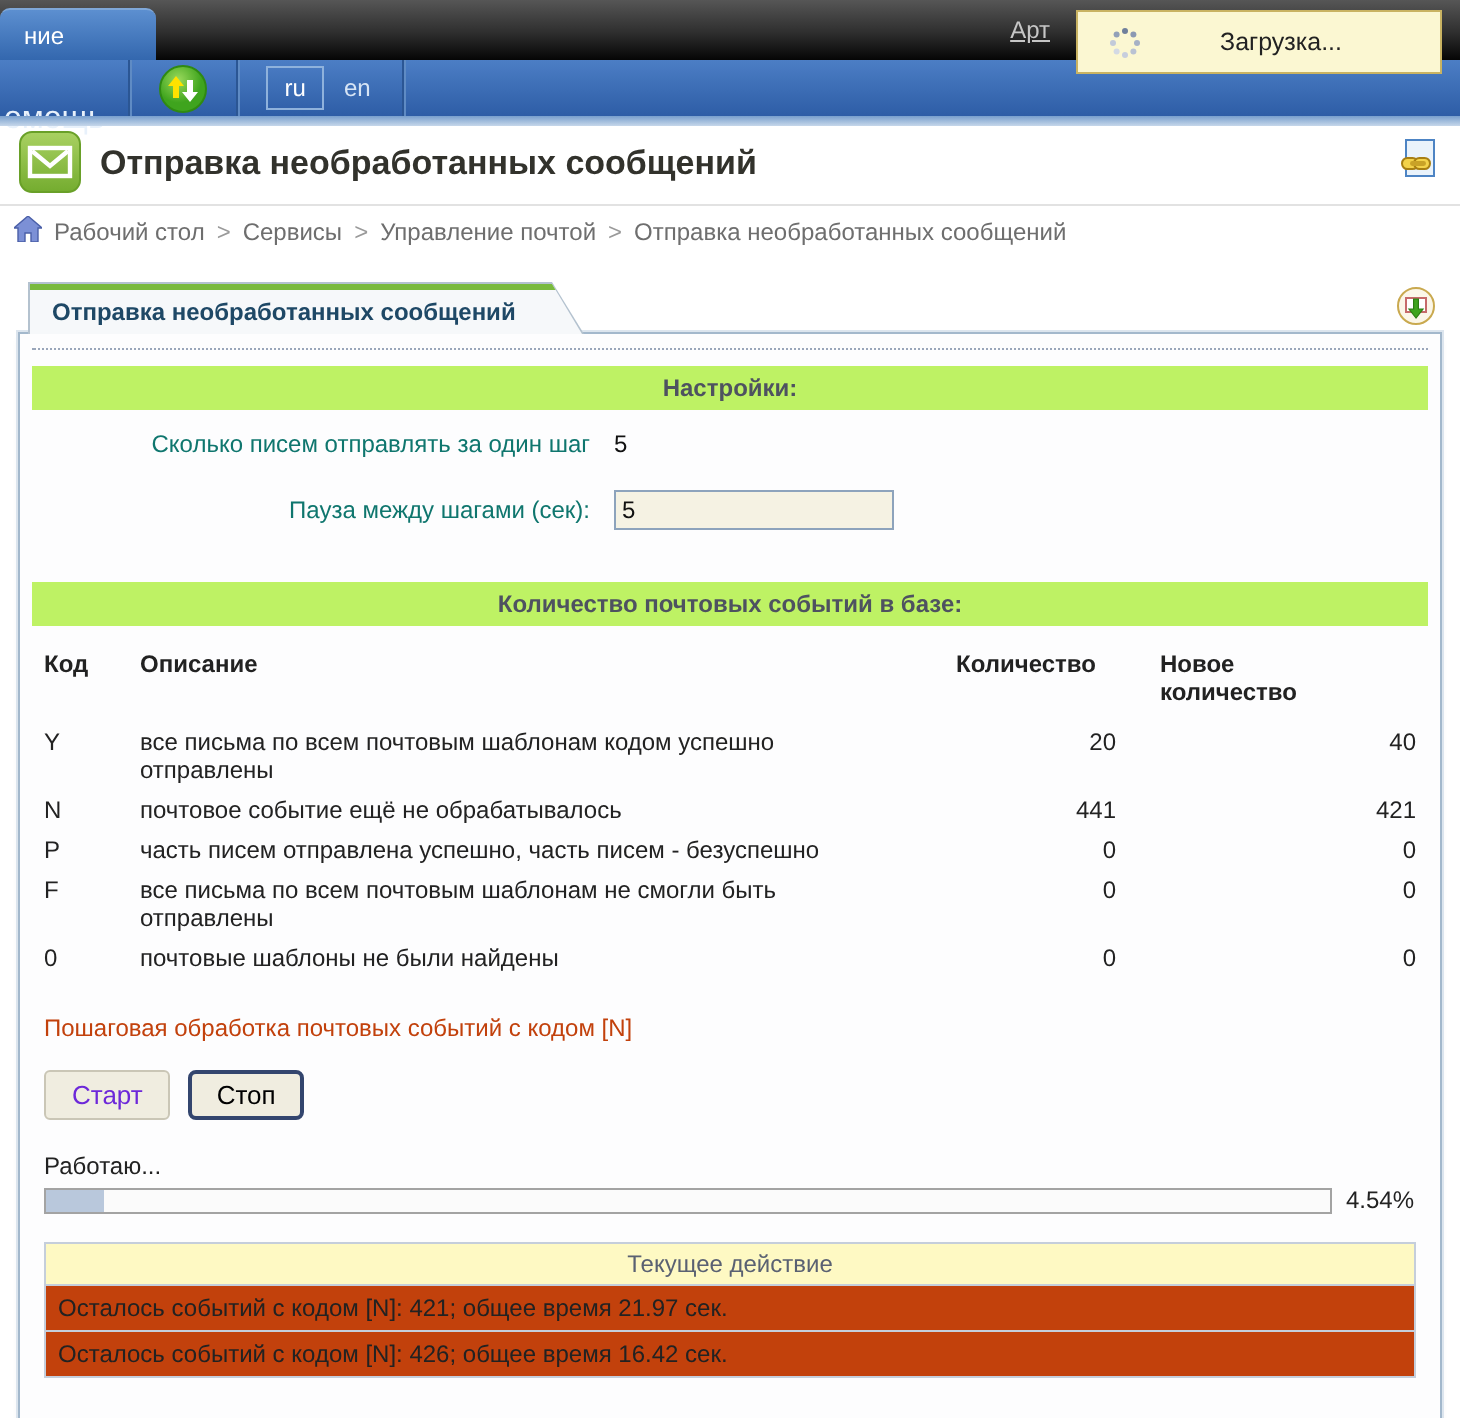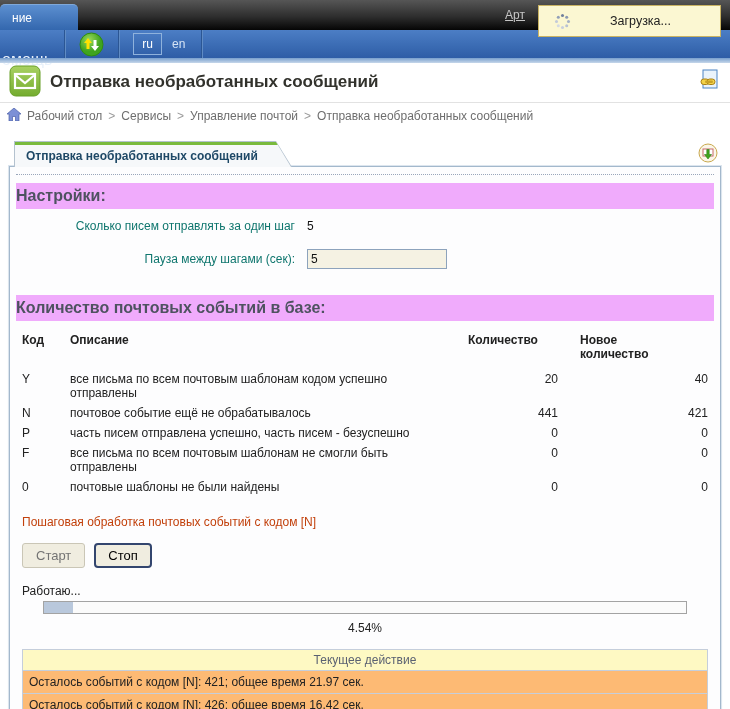--- a/index.html
+++ b/index.html
@@ -62,56 +62,56 @@
   .tab-inner { position:absolute; left:1px; top:1px; height:25px; width:276px;
     clip-path:polygon(0 0, calc(100% - 15px) 0, 100% 100%, 0 100%);
     background:linear-gradient(#79ba3d, #79ba3d) 0 0/100% 3px no-repeat, #f6f8fa; }
   .tab-label { display:block; padding:7px 0 0 11px; font-size:12px; font-weight:bold; color:#1e4866; }
   .form-settings-icon { position:absolute; right:3px; top:2px; cursor:pointer; }
 
   .content-box { position:relative; margin-top:-1px; width:712px; min-height:558px;
     background:#fdfdfe; border:1px solid #a3b8cc;
     box-shadow:0 0 0 1px #dce5ee, 0 3px 3px -1px rgba(120,130,140,0.3); padding-bottom:14px; }
   .dotted { margin:7px 6px 0 6px; border-top:1px dotted #9aa6ba; }
-  .section-header { margin:8px 6px 0 6px; background:#f0abfc; 
-    font-weight:bold; font-size:16px; color:#4e5260; padding:4px 0; }
+  .section-header { margin:8px 6px 0 6px; background:#bef264; text-align:center;
+    font-weight:bold; font-size:12px; color:#4e5260; padding:4px 0; }
 
   .form-row { display:flex; margin-top:10px; font-size:12px; }
   .form-label { width:285px; text-align:right; color:#0f766e; line-height:15px; }
   .form-value { padding-left:12px; color:#111; }
   .pause-input { width:140px; height:20px; background:#f5f2e3; border:1px solid #8da3bc;
     font-size:12px; padding:0 3px; color:#111; font-family:"Liberation Sans", sans-serif; }
 
   .events-table { width:686px; margin:6px 12px 0 12px; border-collapse:collapse; font-size:12px; color:#222; }
   .events-table th { font-weight:bold; text-align:left; padding:6px 0 8px 0; vertical-align:top; }
-  .events-table th.num { text-align:left; }
+  .events-table th.num { text-align:center; }
   .events-table th .wrapcap { display:block; width:82px; }
   .events-table td { padding:3px 0; vertical-align:top; }
   .events-table td.desc { padding-right:20px; }
   .events-table td.num { text-align:right; }
   .col-code { width:48px; } .col-count { width:90px; } .col-new { width:150px; }
   .new-pad { padding-right:2px; }
   .total-cell { text-align:right; padding-top:6px !important; }
 
   .process-desc { margin:18px 12px 0 12px; font-size:12px; color:#c2410c; }
   .buttons { margin:14px 12px 0 12px; display:flex; gap:9px; }
   .btn { font-size:13px; font-family:"Liberation Sans", sans-serif; cursor:pointer; }
-  .btn-start { background:#f0ede0; color:#737373; border:1px solid #cac6b6; border-radius:3px; padding:4px 13px; }
+  .btn-start { background:#f0ede0; color:#6d28d9; border:1px solid #cac6b6; border-radius:3px; padding:4px 13px; }
   .btn-stop { background:#f0ede0; color:#000; border:2px solid #33456e; border-radius:4px; padding:3px 12px; }
 
   .status-text { margin:16px 12px 3px 12px; font-size:12px; color:#222; }
-  .progress-row { margin:0 12px; display:flex; align-items:center; gap:7px;flex-direction:column; }
+  .progress-row { margin:0 12px; display:flex; align-items:center; gap:7px; }
   .progress-track { width:644px; height:13px; border:1px solid #a3a3a3; background:#fbfbfb; }
   .progress-fill { height:100%; background:#b9c8dc; width:0; }
   .progress-text { font-size:12px; color:#222; }
 
   .log-table { width:686px; margin:14px 12px 0 12px; border-collapse:collapse; font-size:12px; }
   .log-table th { background:#fef9c3; color:#5a6172; font-weight:normal; text-align:center;
     border:1px solid #c5cedb; padding:3px; }
-  .log-table td { border:1px solid #c5cedb; padding:4px 6px; color:#222; background:#fdba74;margin-left:31px; }
+  .log-table td { border:1px solid #c5cedb; padding:4px 6px; color:#222; background:#c2410c;margin-left:31px; }
 </style>
 </head>
 <body>
 
 <div class="page">
 
   <div class="topbar">
     <div class="admin-tab">
       <span>ние</span>
     </div>

